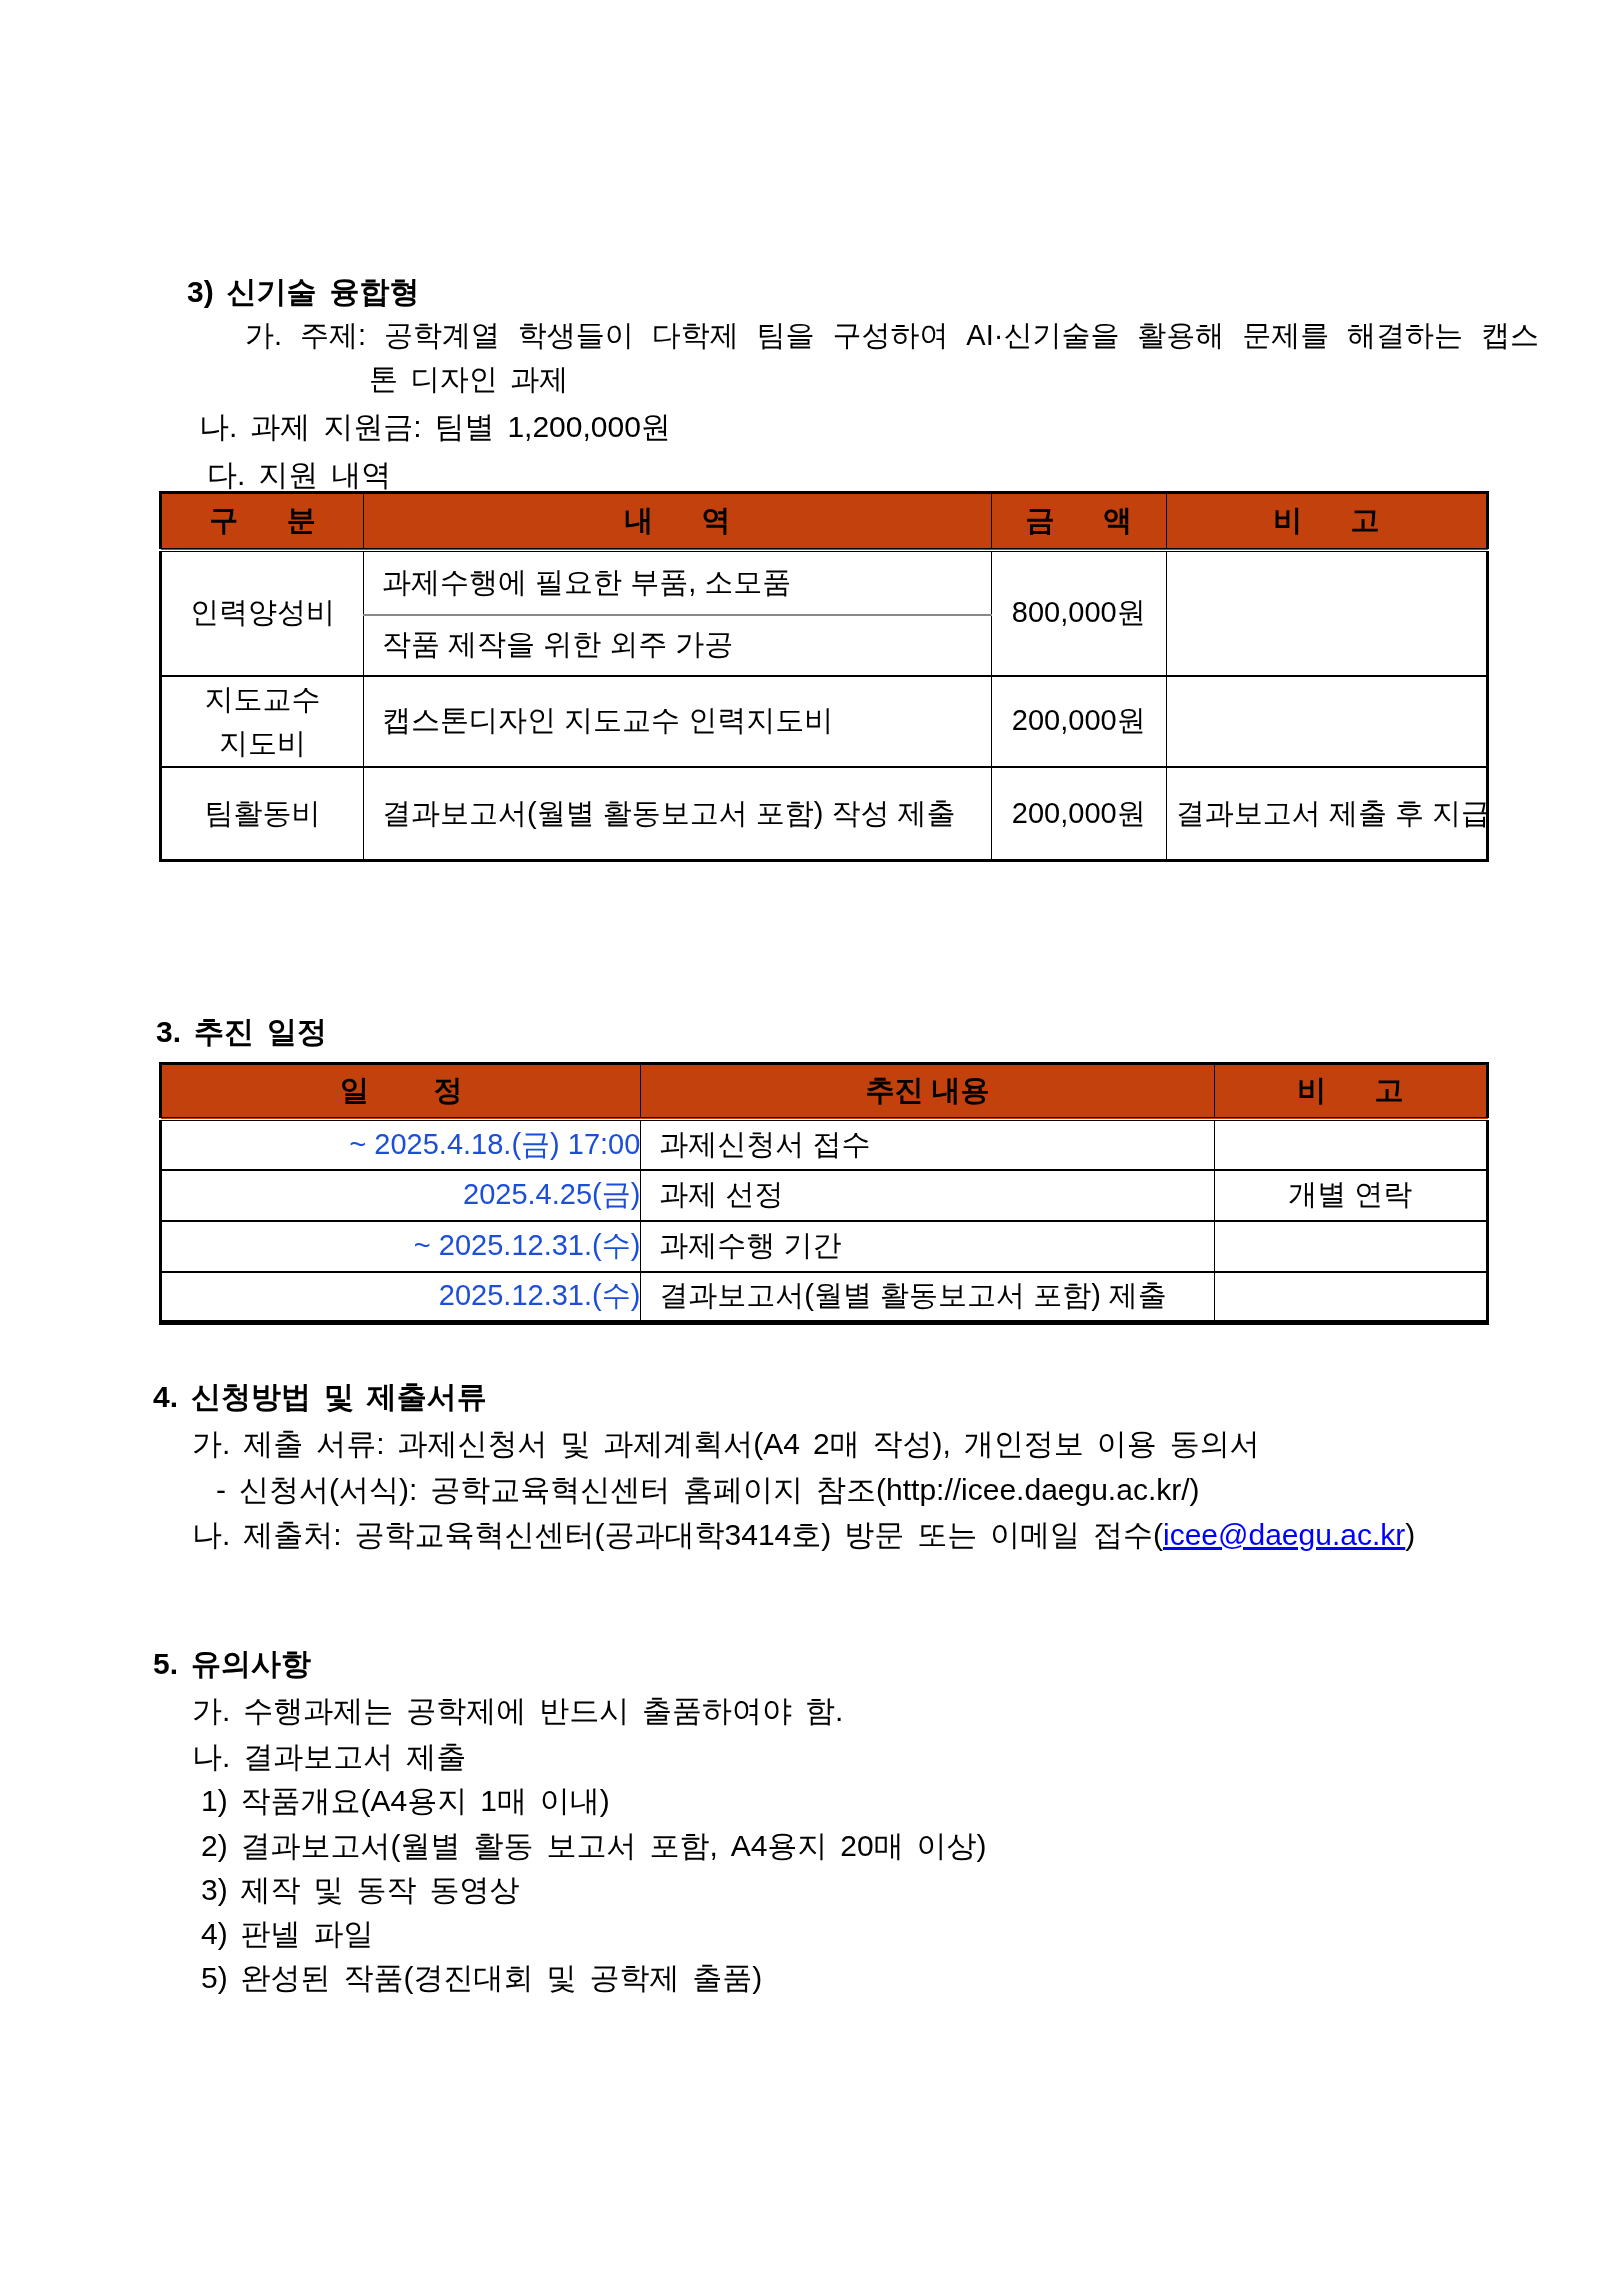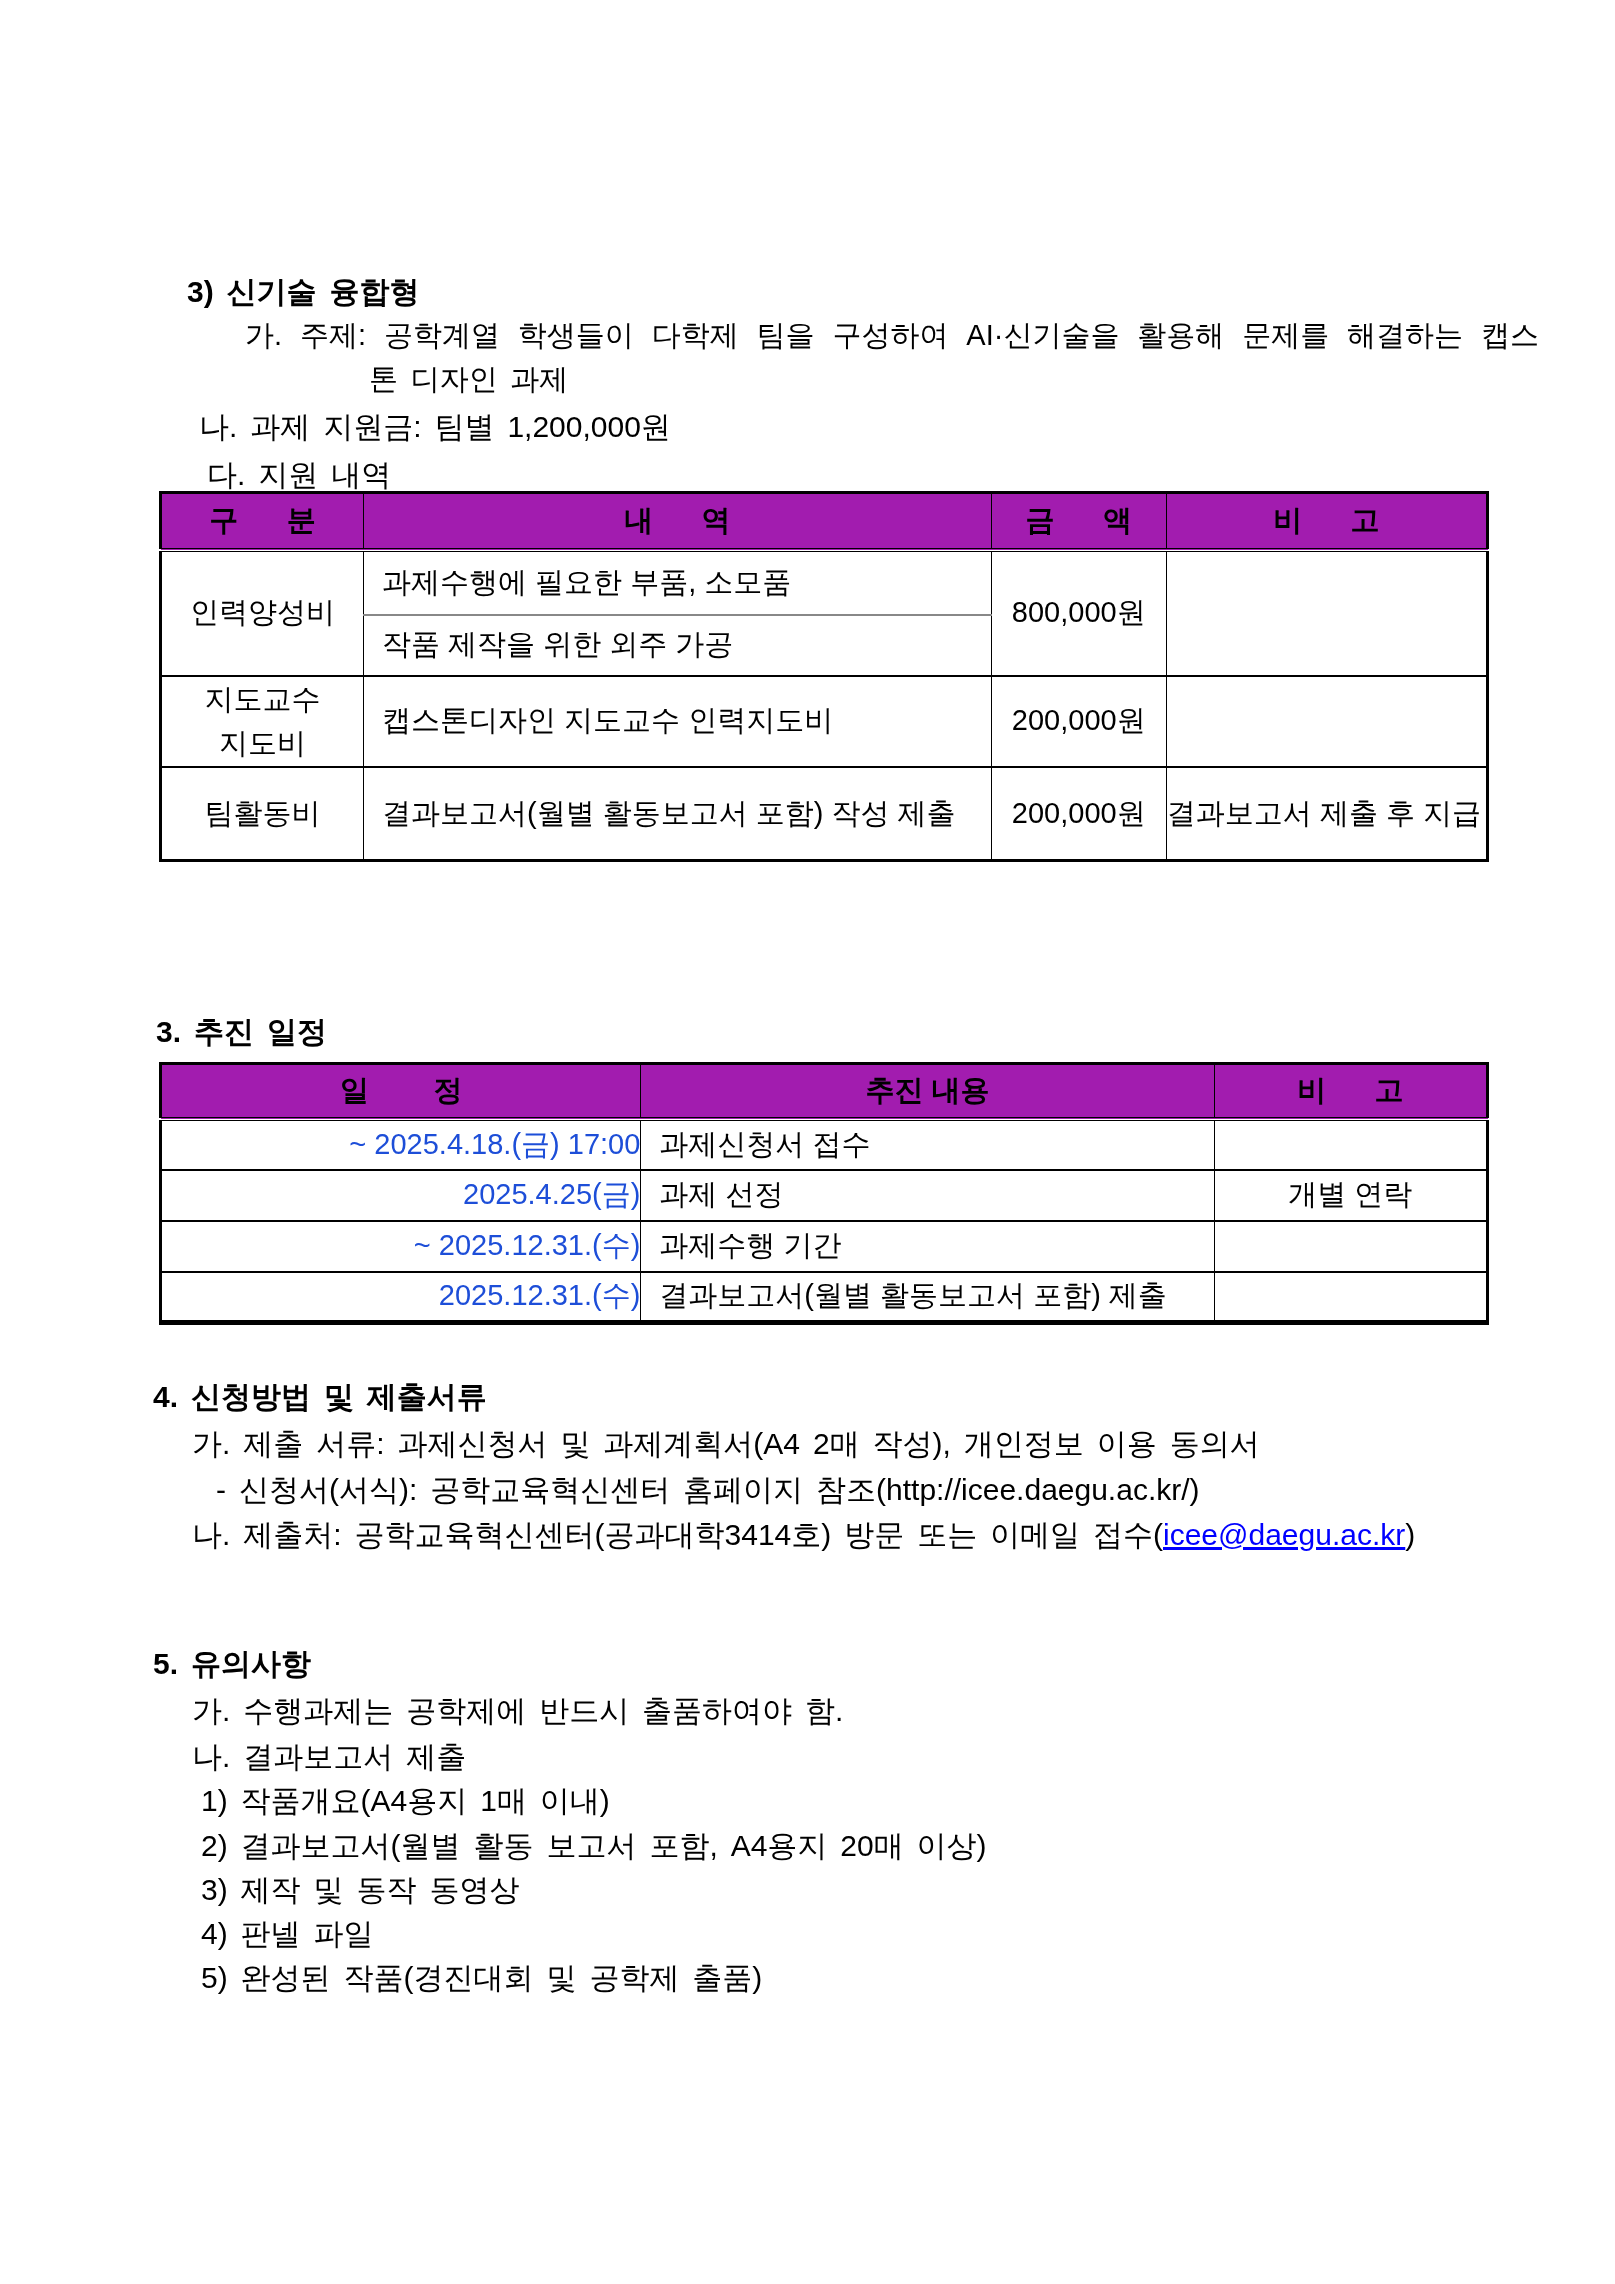--- a/index.html
+++ b/index.html
@@ -13,31 +13,31 @@
   .bold { font-weight:700; }
   .para { position:absolute; font-size:29px; line-height:44px; word-spacing:4.6px; }
   .para .l1 { display:block; text-align:justify; text-align-last:justify; -moz-text-align-last:justify; }
   .para .l2 { display:block; margin-left:124px; }
   table { border-collapse:collapse; table-layout:fixed; font-size:29px; }
   td, th { vertical-align:middle; font-weight:400; }
   
   .tbl1 { position:absolute; left:159px; top:491px; width:1330px; border:3.9px solid #000; }
   .tbl2 { position:absolute; left:159px; top:1062px; width:1330px; border:3.9px solid #000; border-bottom-width:5.2px; }
   .th {
-    background:#a21caf; font-weight:700; text-align:center; white-space:pre;
+    background:#c2410c; font-weight:700; text-align:center; white-space:pre;
     border-bottom:4.6px double #000;
   }
   .tbl1 .th { height:57px; }
   .tbl2 .th { height:55px; }
   .vline { border-left:1.3px solid #000; }
   .cat { text-align:center; }
   .detail { text-align:left; padding-left:18px; white-space:nowrap; }
   .amount { text-align:center; white-space:nowrap; }
   .note { text-align:center; white-space:nowrap; }
-  .note-left { text-align:left; padding-left:0; white-space:nowrap; }
+  .note-left { text-align:left; padding-left:9px; white-space:nowrap; }
   .row-sep td { border-top:2px solid #000; }
   .graysep { border-bottom:2.6px solid #888888; }
   .catline { display:block; line-height:1.55; }
   .tbl2 td { height:51px; }
   .tbl2 .row-sep2 td { border-top:2.6px solid #000; }
   .red { color:#1d4ed8; text-align:right; white-space:nowrap; }
   .content-cell { text-align:left; padding-left:18px; white-space:nowrap; }
   .link { color:#0000ff; }
   .link .em { text-decoration:underline; }
 </style>

